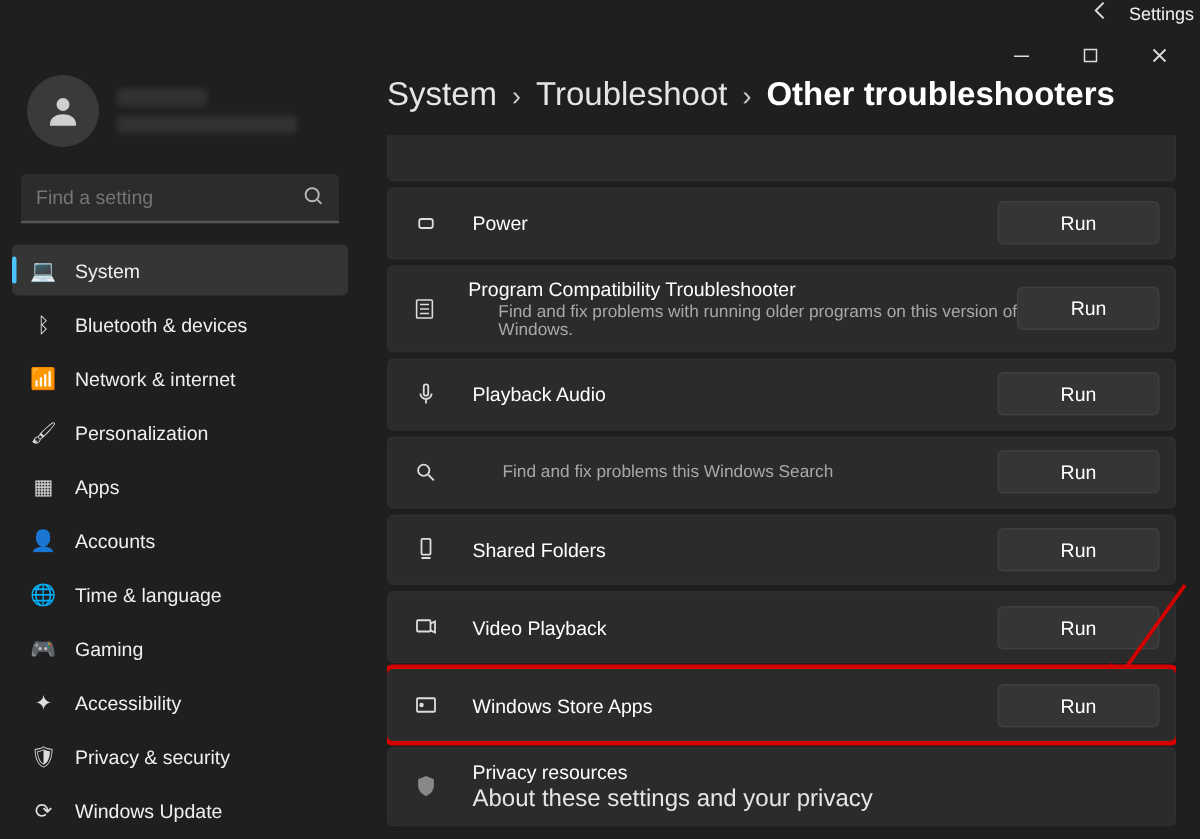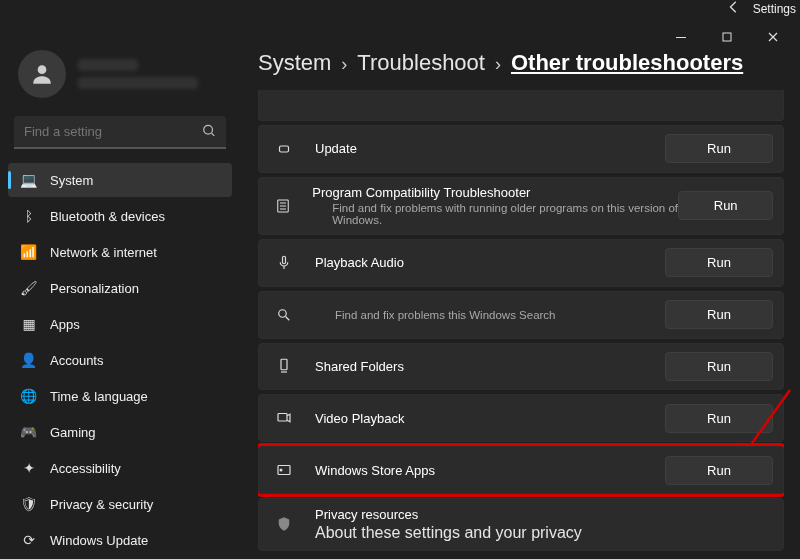--- a/index.html
+++ b/index.html
@@ -58,21 +58,21 @@
   .nav{display:flex;flex-direction:column;gap:2px;margin-top:2px;}
   .navitem{display:flex;align-items:center;gap:12px;height:34px;padding:0 12px;border-radius:4px;color:var(--text);cursor:default;}
   .navitem .ico{width:18px;display:flex;justify-content:center;color:#ddd;}
   .navitem .ico span{font-size:14px;}
   .navitem.selected{background:var(--sidebar-sel);position:relative;}
   .navitem.selected::before{content:"";position:absolute;left:0;top:8px;bottom:8px;width:3px;background:#4cc2ff;border-radius:2px;}
   
   .main{flex:1;padding:0 16px 8px 18px;display:flex;flex-direction:column;overflow:hidden;}
   .breadcrumb{display:flex;align-items:center;gap:10px;font-size:22px;padding:10px 0 14px 0;white-space:nowrap;}
   .breadcrumb .bc{color:#e5e5e5;font-weight:400;}
-  .breadcrumb .bc.current{font-weight:600;color:#fff;text-decoration:underline;}
+  .breadcrumb .bc.current{font-weight:600;color:#fff;}
   .breadcrumb .sep{color:#ccc;font-size:18px;position:relative;top:1px;}
   .list{display:flex;flex-direction:column;gap:4px;overflow:hidden;}
   .card{background:var(--item);border:1px solid #2f2f2f;border-radius:4px;display:flex;align-items:center;padding:10px 10px 10px 14px;min-height:44px;box-sizing:border-box;}
   .card.top-cut{border-top:none;border-radius:0 0 4px 4px;min-height:18px;padding-top:0;padding-bottom:6px;margin-top:-2px;}
   .card .cico{width:22px;margin-right:20px;color:#ddd;display:flex;justify-content:center;}
   .card .cico svg{width:18px;height:18px;}
   .card .ctxt{display:flex;flex-direction:column;gap:2px;}
   .card .ctxt .ctitle{font-size:13px;color:#fff;}
   .card .ctxt .cdesc{font-size:11.5px;color:#a8a8a8;margin-left:20px;}
   .runbtn{margin-left:auto;background:var(--btn);color:#ffffff;border:1px solid #3f3f3f;border-radius:4px;padding:6px 0;width:106px;text-align:center;font-size:13px;}
@@ -221,21 +221,21 @@
         <div class="ctxt"></div>
         <div class="runbtn" style="visibility:hidden">Run</div>
       </div>
     <div class="card">
           <span class="cico">
             <svg viewBox="0 0 24 24" fill="none" stroke="#ddd" stroke-width="1.6">
               <rect x="6" y="8" width="12" height="8" rx="2"></rect>
             </svg>
           </span>
           <div class="ctxt">
-            <span class="ctitle">Update</span>
+            <span class="ctitle">Power</span>
           </div>
           <div class="runbtn">Run</div>
         </div>
         <div class="card">
           <span class="cico">
             <svg viewBox="0 0 24 24" fill="none" stroke="#ddd" stroke-width="1.4">
               <rect x="5" y="4" width="14" height="16" rx="1"></rect>
               <path d="M8 8h8M8 12h8M8 16h8"></path>
             </svg>
           </span>

